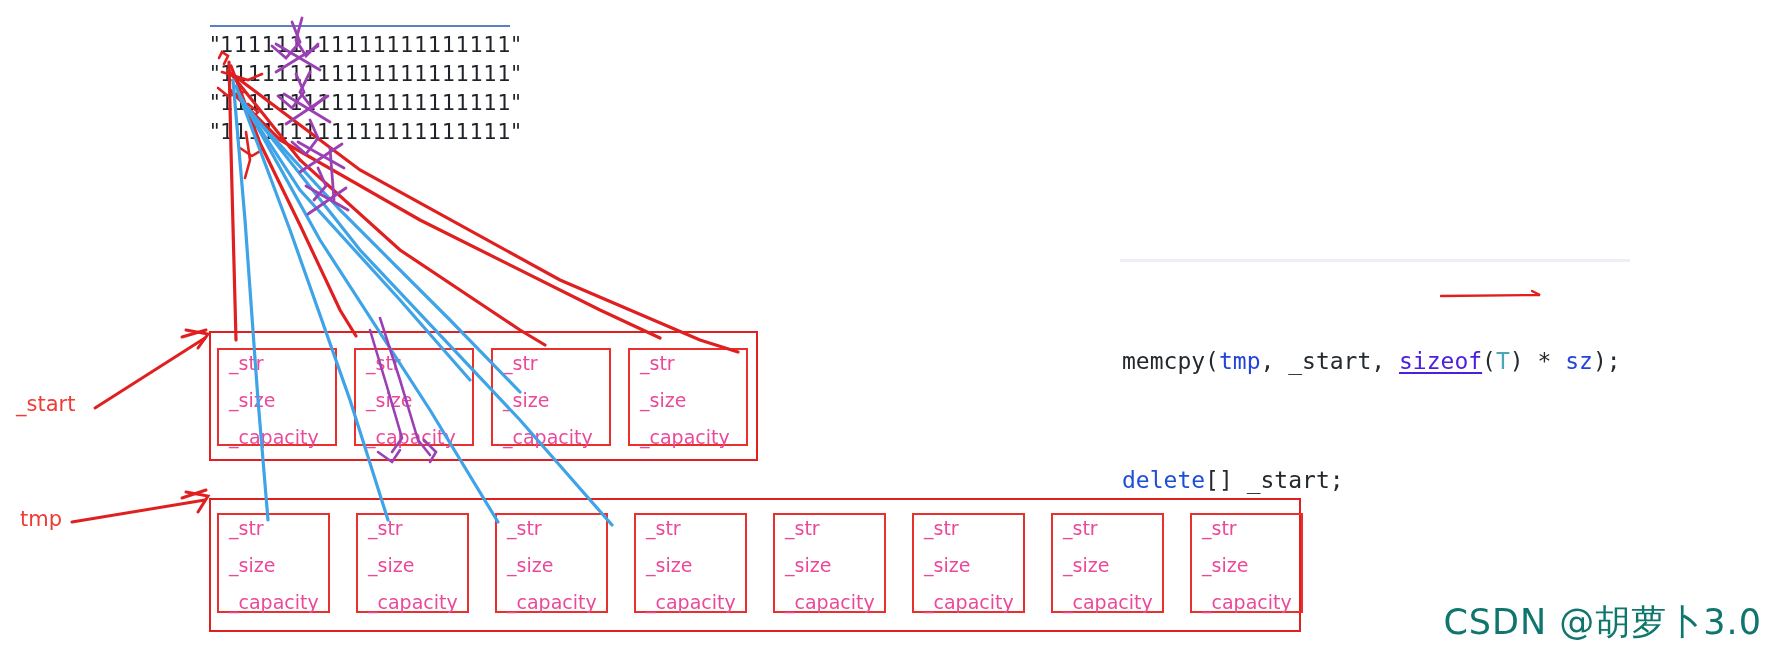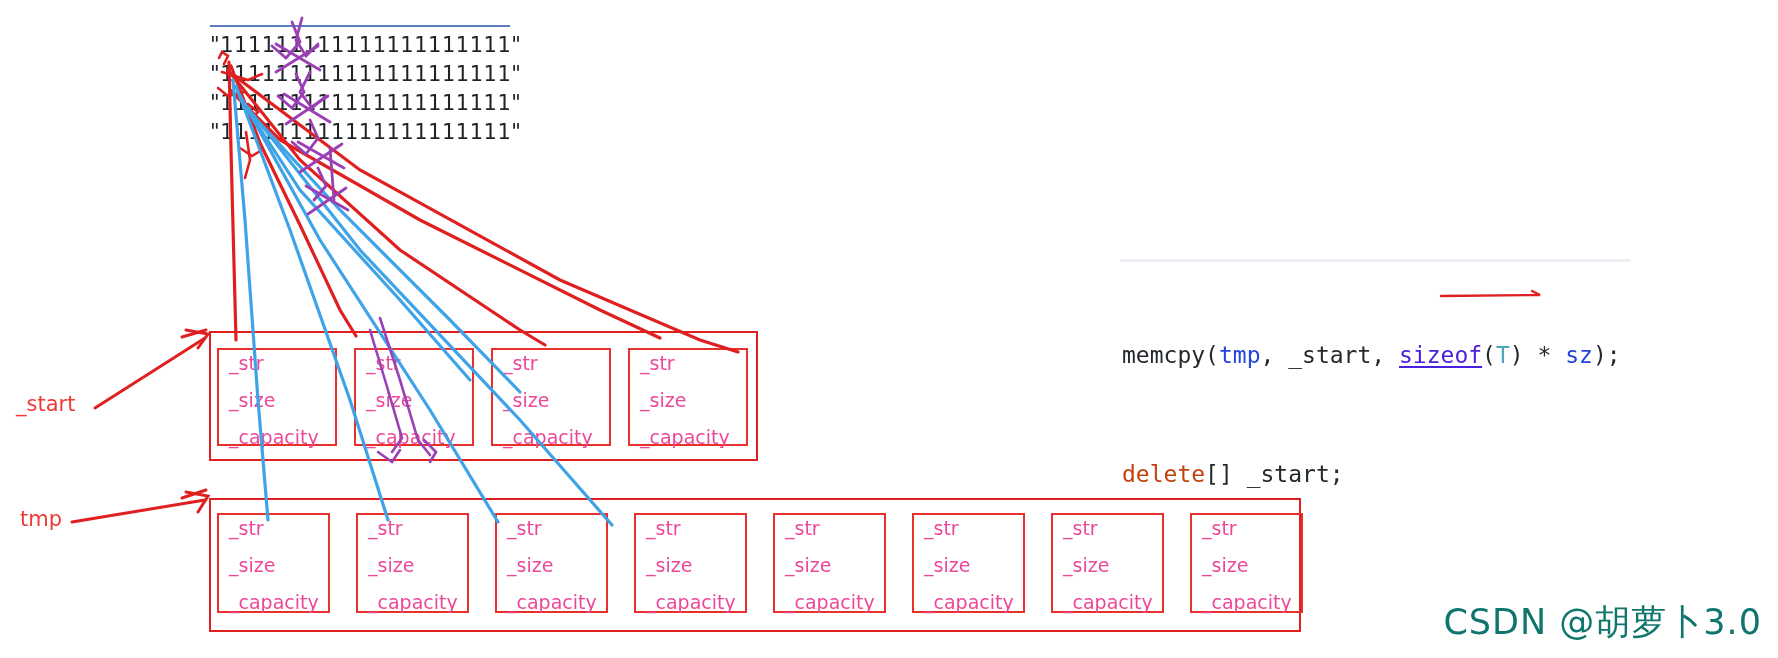--- a/index.html
+++ b/index.html
@@ -106,31 +106,31 @@
     white-space: nowrap;
     z-index: 25;
   }
   #label-start { left: 16px; top: 392px; }
   #label-tmp   { left: 20px; top: 507px; }
 
   
   #code-block {
     position: absolute;
     left: 1122px;
-    top: 257px;
+    top: 263px;
     z-index: 15;
     font-family: "DejaVu Sans Mono", monospace;
     font-size: 23px;
     line-height: 1.72;
     white-space: pre;
   }
   #code-block .code-line { height: 40px; }
   .tk-plain  { color: #24292e; }
   .tk-var    { color: #2244dd; }
-  .tk-kw     { color: #c2410c; text-align: right; }
+  .tk-kw     { color: #1d4ed8; text-align: right; }
   .tk-type   { color: #4aa7b8; }
   .tk-punct  { color: #24292e; }
   .tk-under  {
     color: #4b1fe0;
     border-bottom: 0px;
     position: relative;
   }
   #code-rule {
     position: absolute;
     left: 1120px;

